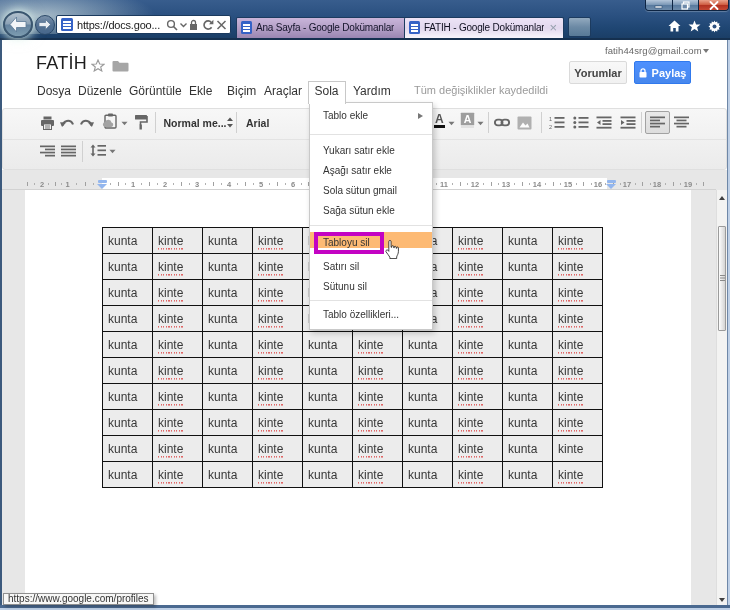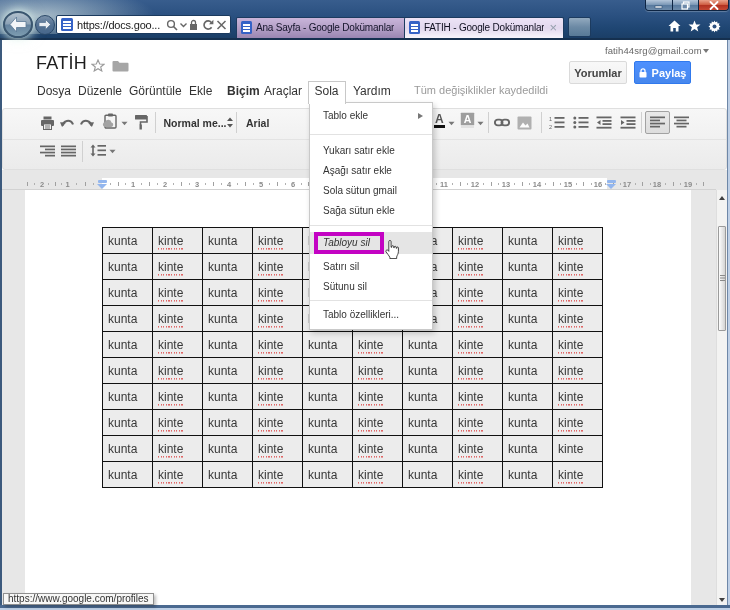--- a/index.html
+++ b/index.html
@@ -127,21 +127,21 @@
   #sb-thumb { position:absolute; left:0.5px; top:36px; width:8.5px; height:105px; border:1px solid #9b9b9b; border-radius:2px;
     background:linear-gradient(90deg,#fdfdfd,#d4d4d4); border-radius:1px; }
   #sb-grip { position:absolute; left:1.5px; top:48px; width:5px; height:1px; background:#8a8a8a;
     box-shadow:0 2.5px 0 #8a8a8a, 0 5px 0 #8a8a8a; }
 
   
   #table-menu { left:309px; top:102px; width:124px; height:228px; background:#fff;
     border:1px solid #c9c9c9; box-shadow:2px 3px 6px rgba(0,0,0,.2); }
   .menu-item { position:absolute; left:0; width:100%; height:20px; font-size:10px; color:#333;
     line-height:20px; padding-left:13px; }
-  .menu-item.hovered { background:#e5e5e5; height:22px; line-height:22px;font-style:italic; }
+  .menu-item.hovered { background:#fdba74; height:16px; line-height:22px; }
   .menu-sep { position:absolute; left:0; width:100%; height:1px; background:#e2e2e2; }
   .submenu-arrow { position:absolute; right:9px; top:7px; width:0; height:0;
     border-top:3.5px solid transparent; border-bottom:3.5px solid transparent; border-left:5px solid #777; }
 
   
   #highlight-box { left:313.5px; top:231.5px; width:70px; height:22px; border:4px solid #c303c3; z-index:30; }
   #cursor-hand { left:383.5px; top:239.5px; z-index:31; }
 
   
   #status-tooltip { left:3px; top:592.5px; height:12.5px; background:#f7f7f6; border:1px solid #8f8f8f;
@@ -257,21 +257,21 @@
 <svg class="abs" id="title-folder" width="17" height="12" viewBox="0 0 17 12">
   <path d="M0.5 2 A1 1 0 0 1 1.5 1 L6 1 L7.5 2.8 L15.5 2.8 A1 1 0 0 1 16.5 3.8 L16.5 10.5 A1 1 0 0 1 15.5 11.5 L1.5 11.5 A1 1 0 0 1 0.5 10.5 Z" fill="#a6a6a6"></path>
 </svg>
 
 <div class="abs" id="menu-open-box"></div>
 <div id="menubar">
     <span class="abs menubar-item" style="left: 37px;">Dosya</span>
     <span class="abs menubar-item" style="left: 78px;">Düzenle</span>
     <span class="abs menubar-item" style="left: 129px;">Görüntüle</span>
     <span class="abs menubar-item" style="left: 189px;">Ekle</span>
-    <span class="abs menubar-item" style="left: 227px; font-weight: bold;">Biçim</span>
+    <span class="abs menubar-item" style="left: 227px;">Biçim</span>
     <span class="abs menubar-item" style="left: 264px;">Araçlar</span>
     <span class="abs menubar-item" style="left: 314.5px;">Sola</span>
     <span class="abs menubar-item" style="left: 353px;">Yardım</span>
   </div>
 <span class="abs" id="save-status">Tüm değişiklikler kaydedildi</span>
 
 <div class="abs" id="toolbar"></div>
 <div class="abs" id="toolbar-rowline"></div>
 <div class="abs" id="sel-box"></div>
 <div id="toolbar-icons">

